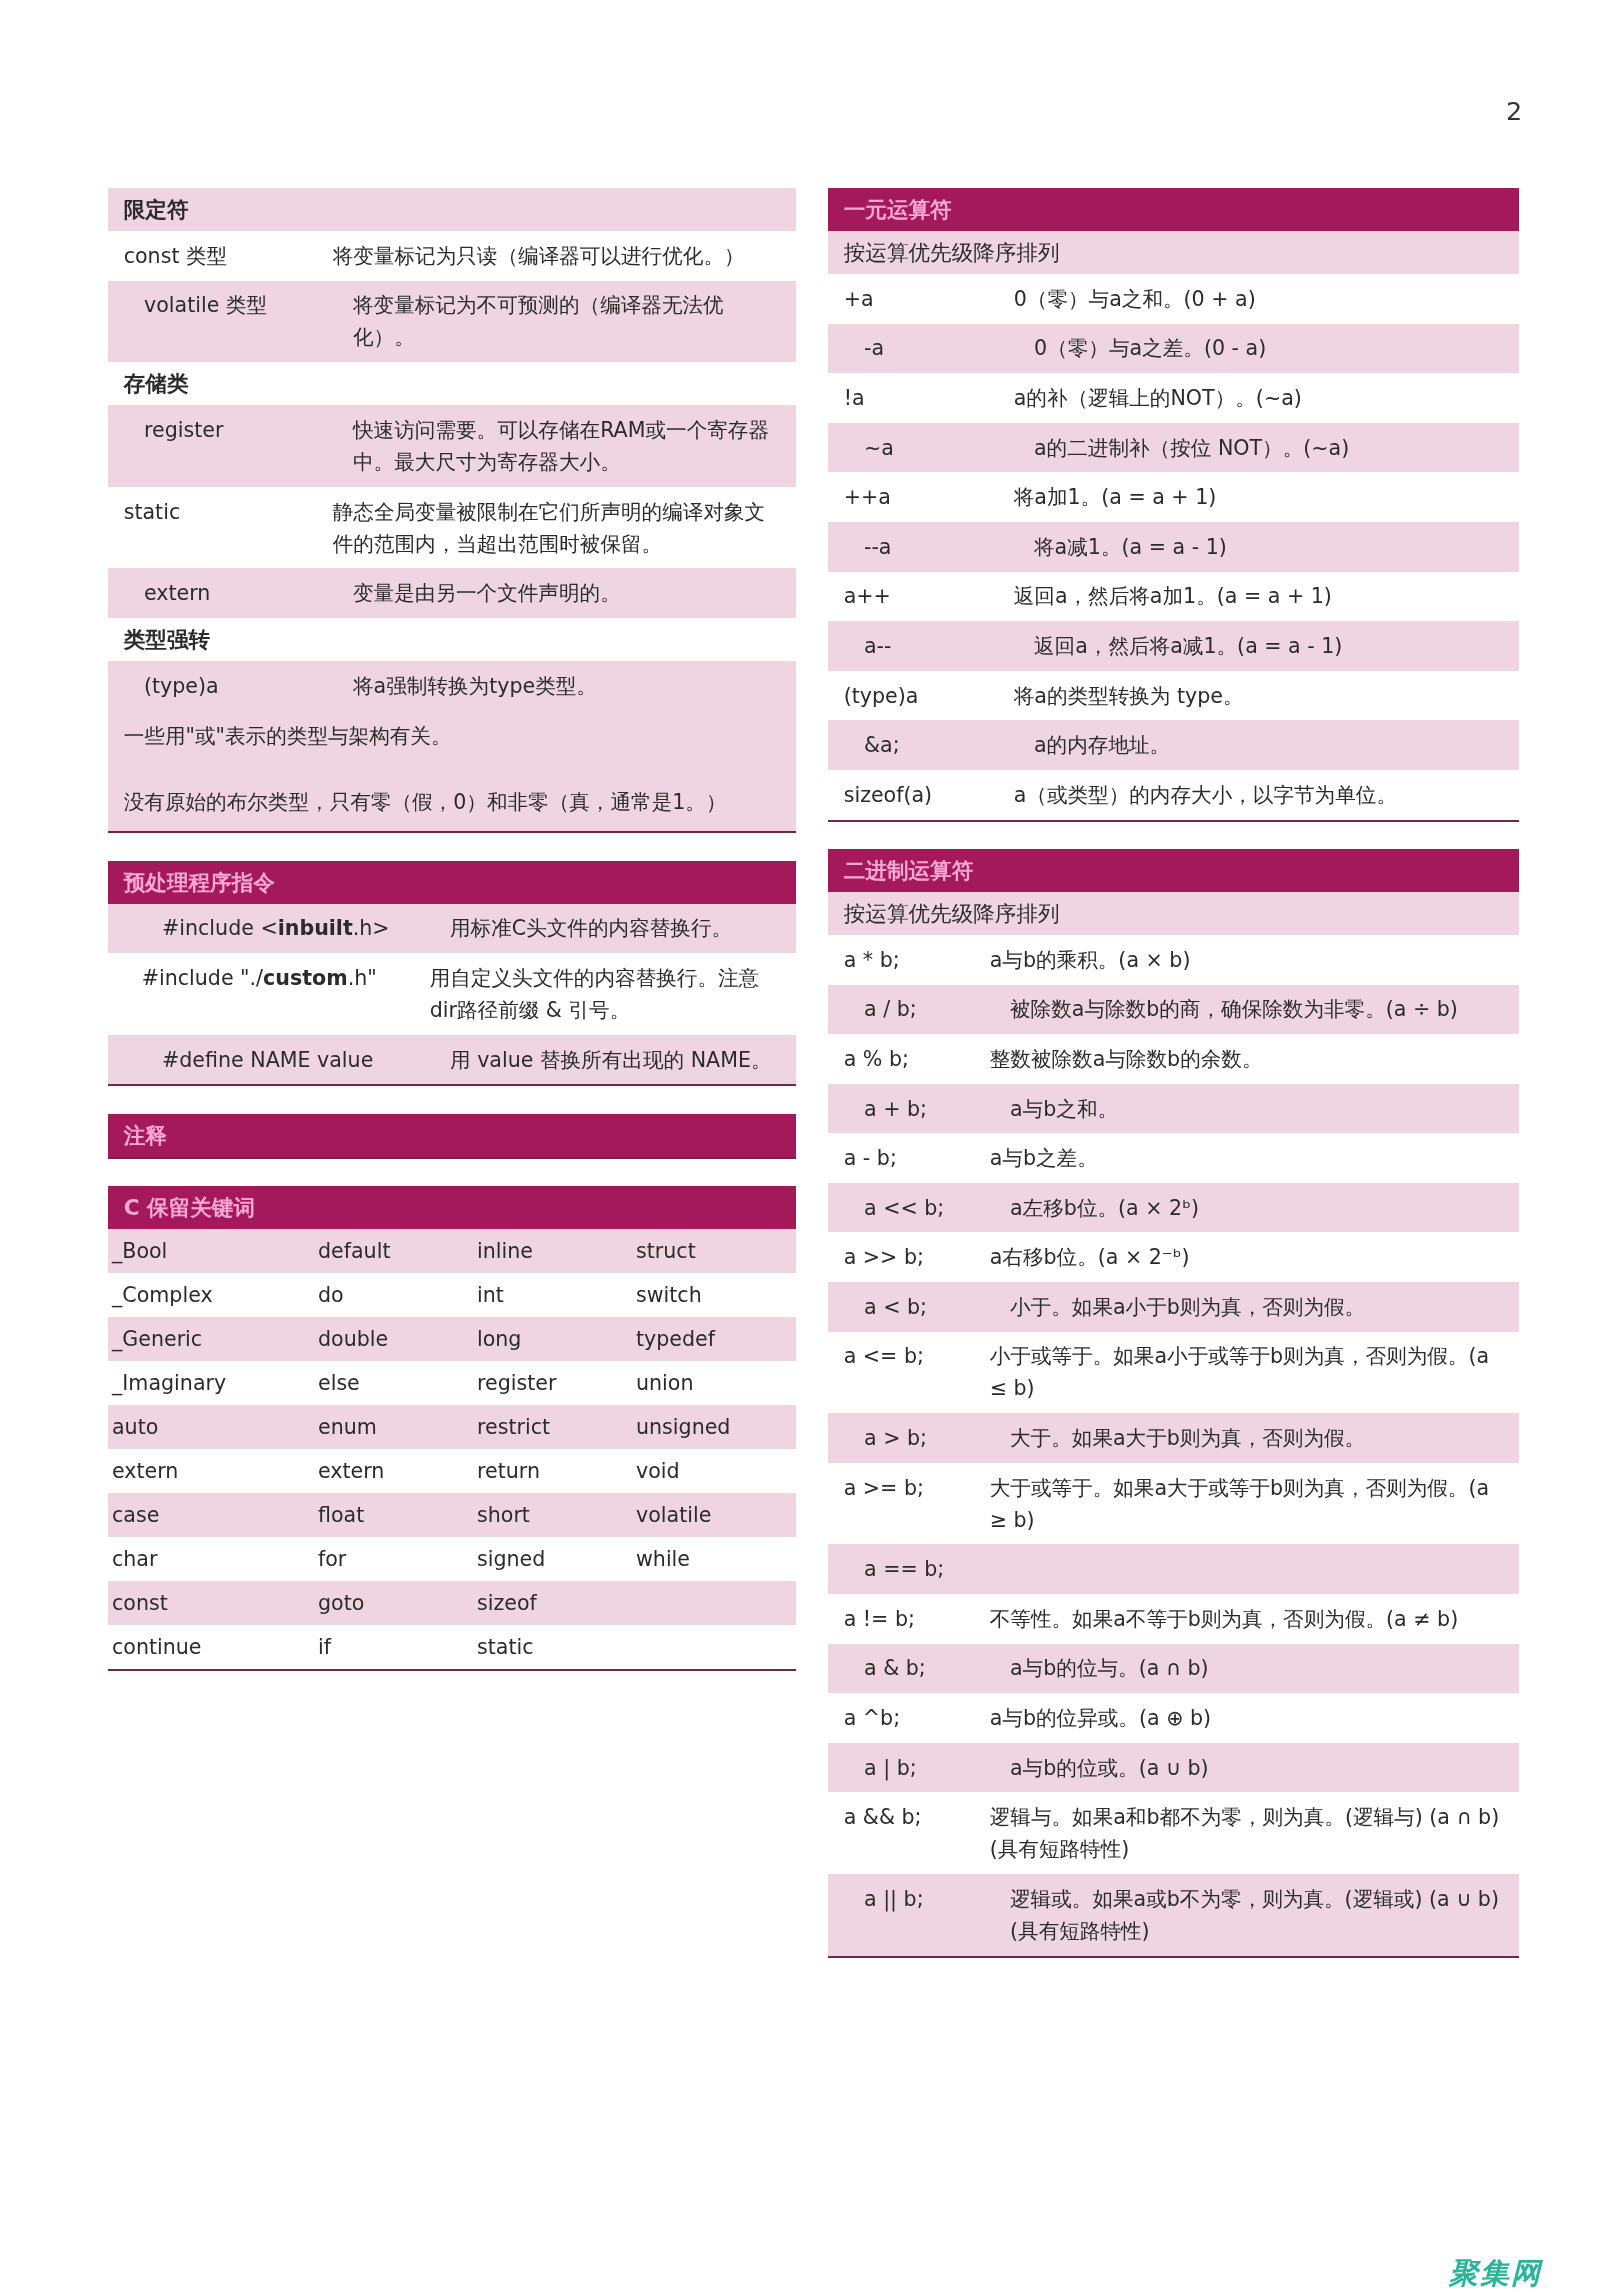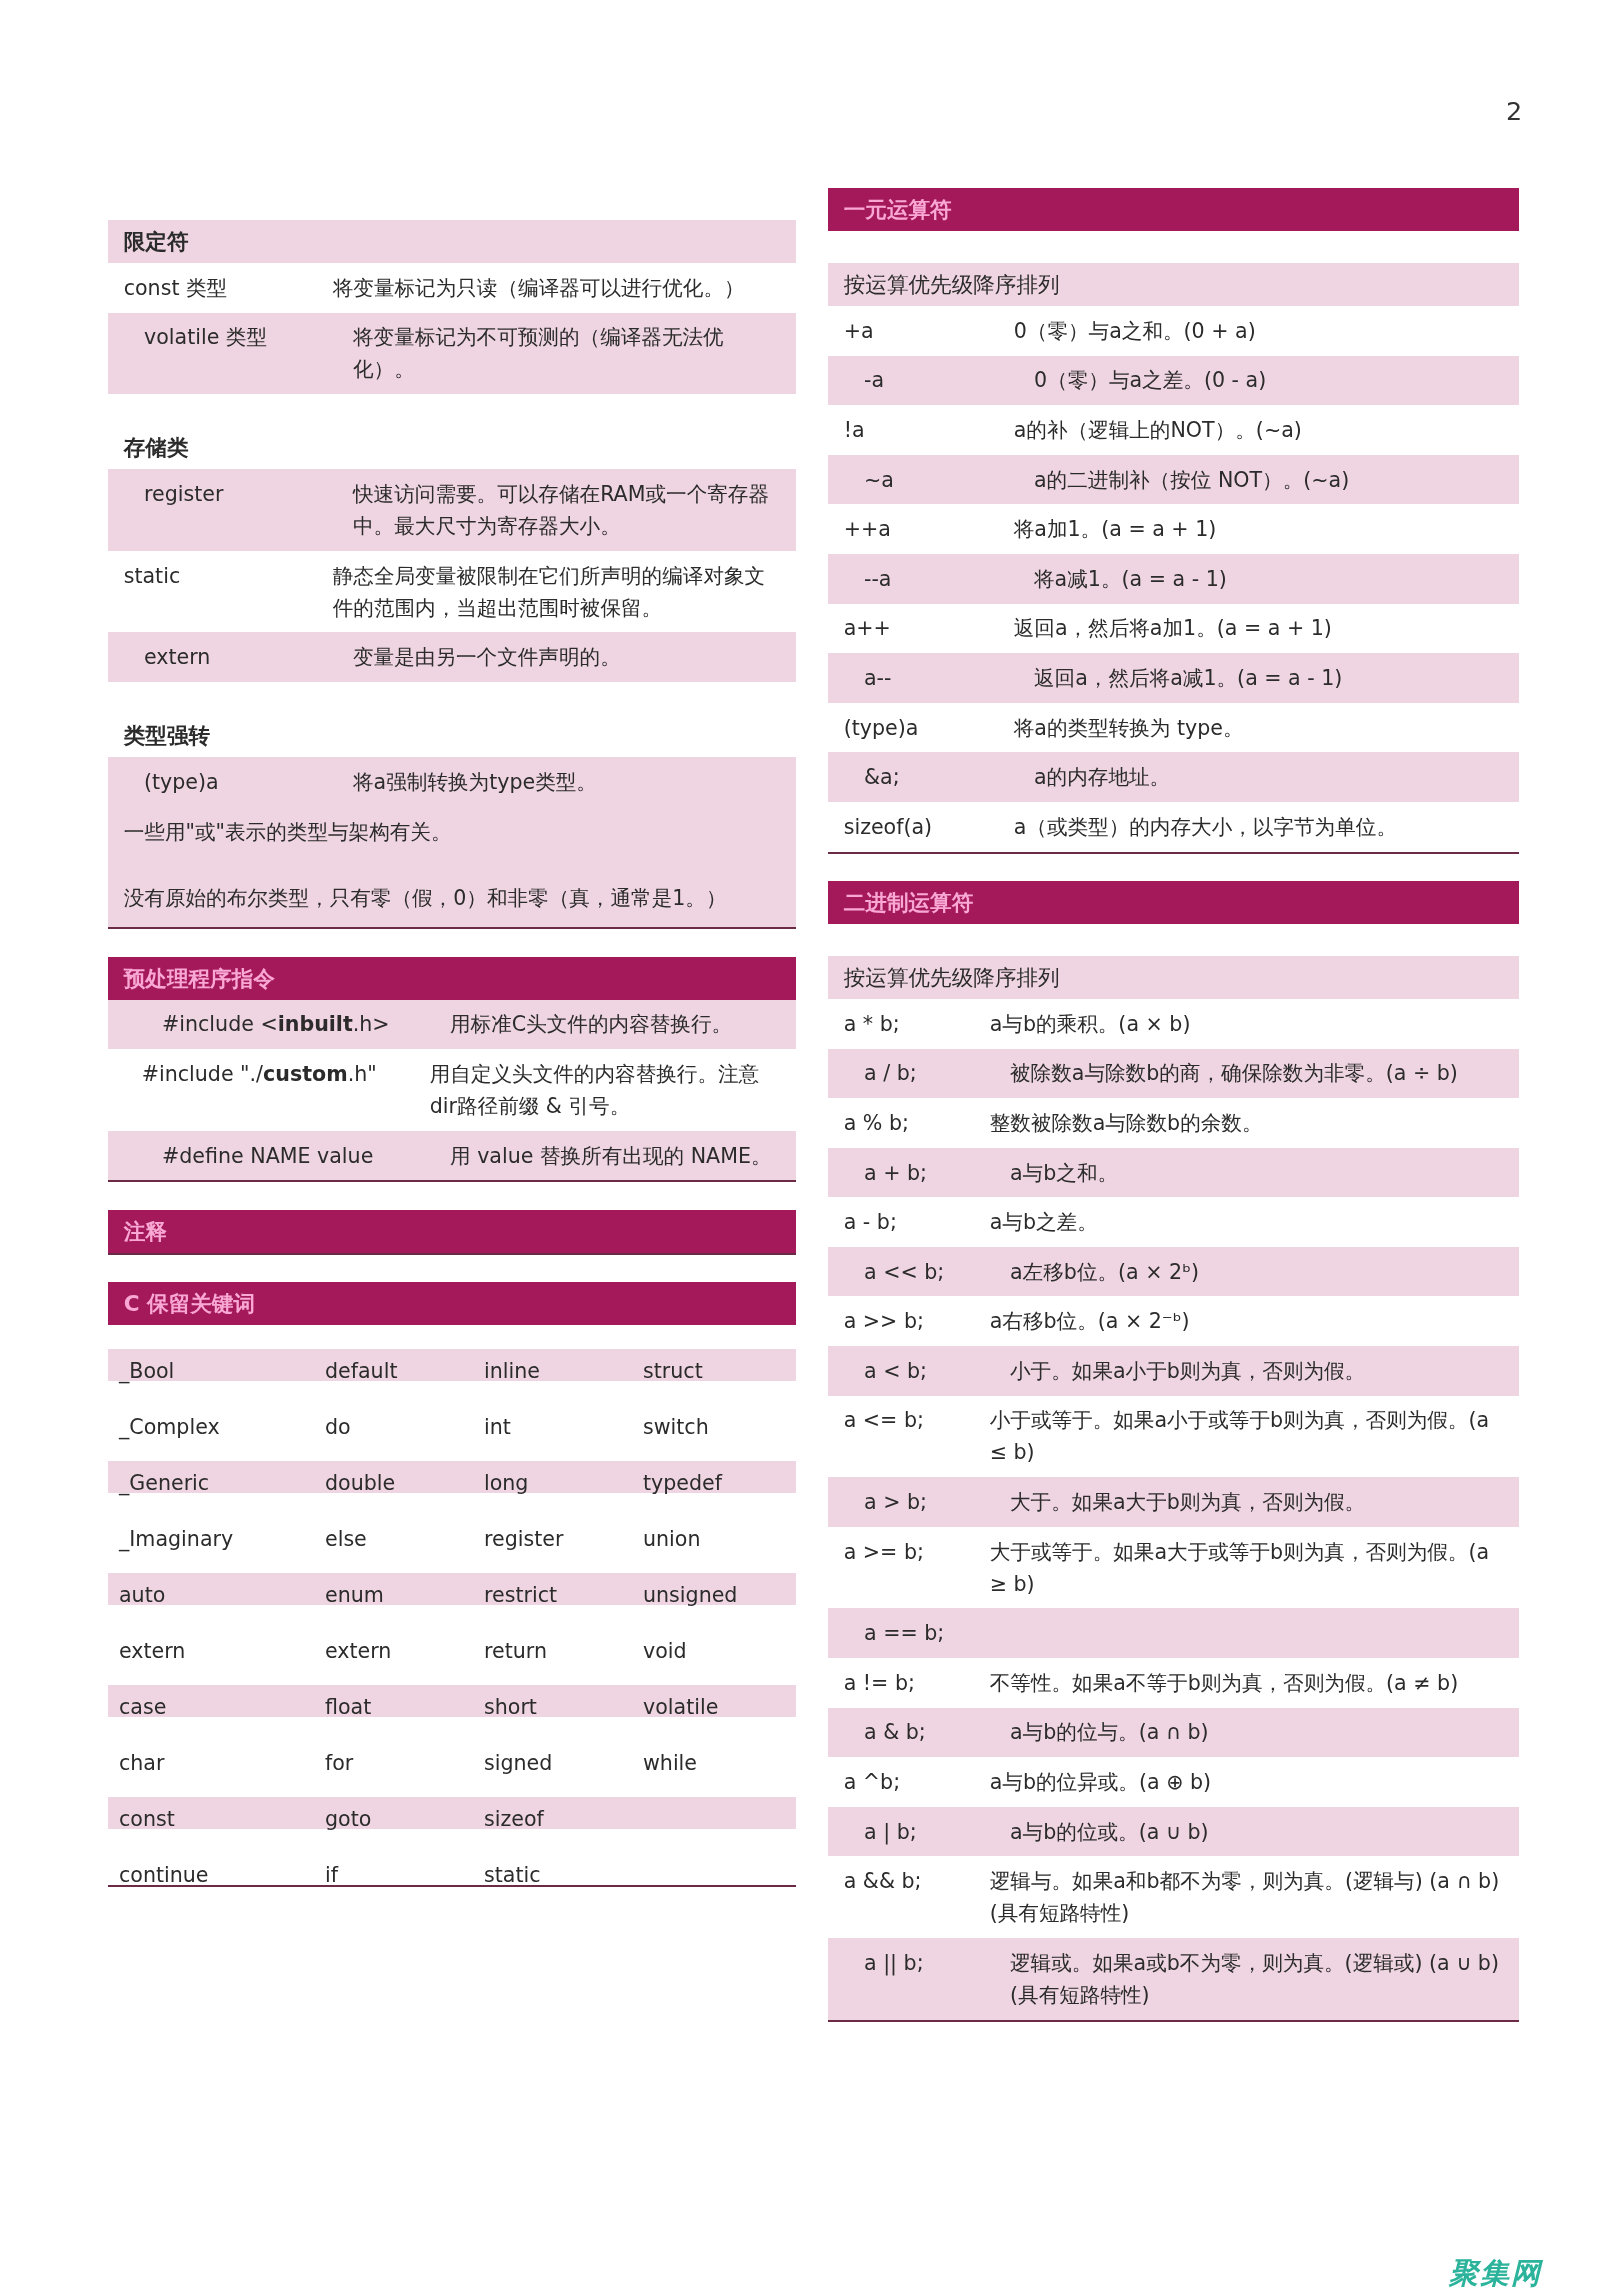--- a/index.html
+++ b/index.html
@@ -4,34 +4,34 @@
 <style>
   * { box-sizing: border-box; margin: 0; padding: 0; }
   html, body { width: 1621px; height: 2293px; background: #ffffff; }
   body { position: relative; font-family: "DejaVu Sans", "Liberation Sans", sans-serif; color: #2b2b2b; font-size: 20.6px; }
   .page-number { position: absolute; left: 1506px; top: 96px; font-size: 25.5px; color: #333; }
   .col { position: absolute; top: 188px; }
   .col.left { left: 108px; width: 688px; }
   .col.right { left: 828px; width: 691px; }
   .section { margin-bottom: 27.4px; border-bottom: 2px solid #6b2a45; }
   .sec-header { background: #A4195A; color: #f9a8d4; font-weight: bold; height: 43px; line-height: 43px; padding-left: 15.7px; font-size: 21.6px; }
-  .sub-header { height: 43px; line-height: 43px; padding-left: 15.7px; font-weight: bold; font-size: 21.6px; margin-top: 32px; }
+  .sub-header { height: 43px; line-height: 43px; padding-left: 15.7px; font-weight: bold; font-size: 21.6px; }
   .sub-header.shaded { background: #EFD5E1; }
   .row { display: flex; min-height: 44px; padding: 8.8px 15.7px; line-height: 32px; gap: 23px; }
   .row.shaded { background: #EFD5E1; padding-left: 36px; }
   .row .k { flex: 0 0 auto; }
   .row .v { flex: 1 1 auto; }
   .left .q .k { width: 186px; }
   .pp .k { width: 265px; margin-left: 18px; }
   .right .u .k { width: 147px; }
   .right .b .k { width: 123px; }
   .full { padding: 8.8px 15.7px; line-height: 32px; }
   .note-block { background: #EFD5E1; padding: 9.8px 15.7px 11.8px 15.7px; line-height: 33px; }
   .blank { height: 33px; }
-  .kw-row { display: flex; height: 32px; line-height: 44px; padding-left: 11px; margin-top: 24px; }
+  .kw-row { display: flex; height: 44px; line-height: 44px; padding-left: 4px; }
   .kw-row.shaded { background: #EFD5E1; }
   .kw-row span { display: inline-block; }
   .kw-row span:nth-child(1) { width: 206px; }
   .kw-row span:nth-child(2) { width: 159px; }
   .kw-row span:nth-child(3) { width: 159px; }
   .watermark { position: absolute; left: 1449px; top: 2254px; font-size: 29px; font-weight: bold; font-style: italic; color: #2BB39B; letter-spacing: 2px; }
   b.bold { font-weight: bold; }
 </style>
 </head>
 <body>

